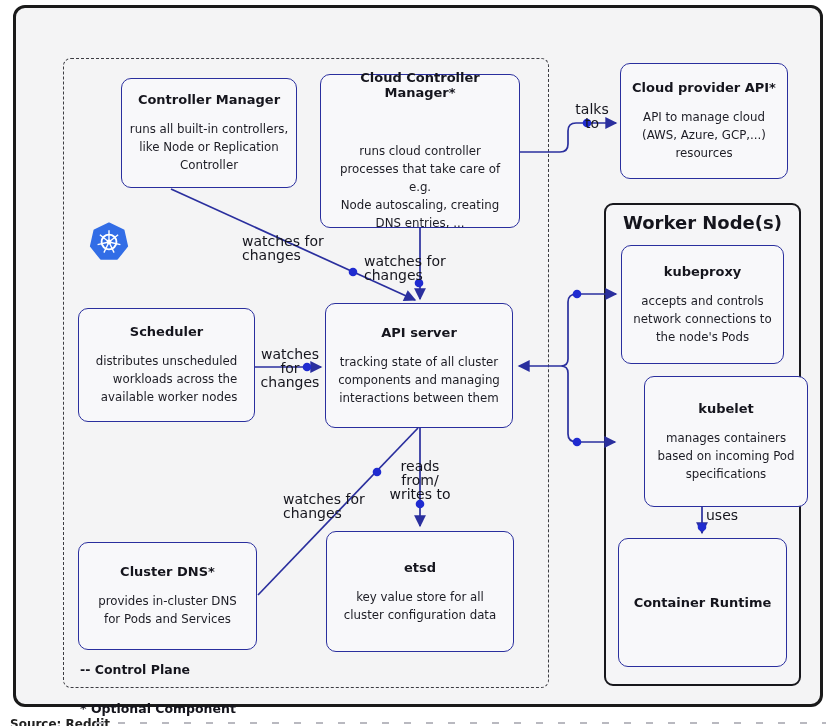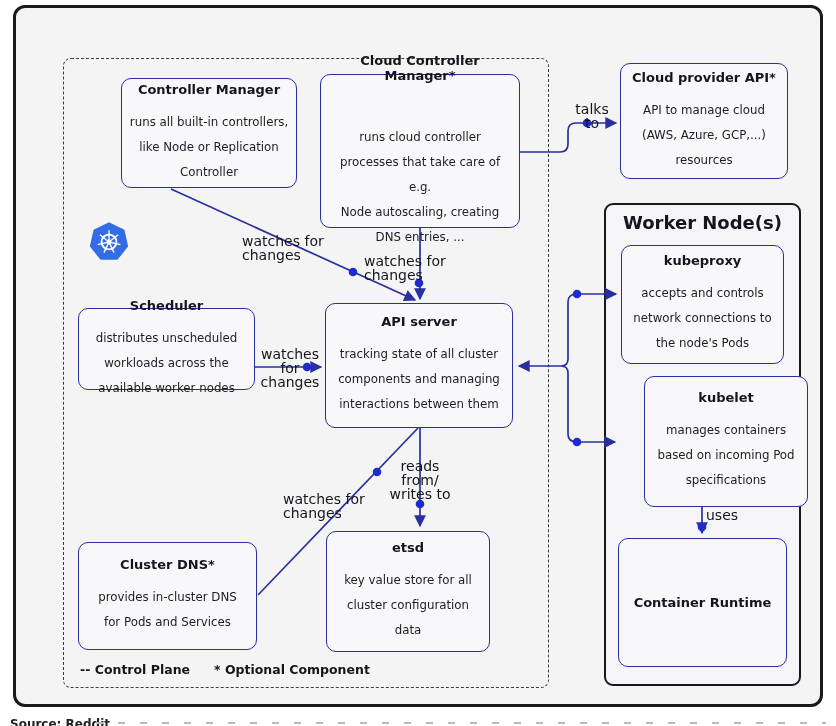--- a/index.html
+++ b/index.html
@@ -24,48 +24,48 @@
     position:absolute; left:604px; top:212px; width:197px; text-align:center;
     font-weight:bold; font-size:18px; color:#15151d;
   }
   .box {
     position:absolute; box-sizing:border-box;
     border:1.8px solid #2a2f9e; border-radius:10px; background:#f8f8fa;
     display:flex; flex-direction:column; align-items:center; justify-content:center;
     gap:13px; text-align:center; padding:6px 6px;
   }
   .box .title { font-weight:bold; font-size:13px; color:#15151d; }
-  .box .body { font-size:11.8px; line-height:25px; white-space:pre-line; color:#1c1c24; }
+  .box .body { font-size:11.8px; line-height:18px; white-space:pre-line; color:#1c1c24; }
 
   .b-cm   { left:81px;  top:78px;  width:176px; height:110px;margin-left:40px; }
   .b-ccm  { left:320px; top:74px;  width:200px; height:154px;gap:42px; }
   .b-cpa  { left:620px; top:63px;  width:168px; height:116px; }
-  .b-sch  { left:78px;  top:308px; width:177px; height:82px; }
+  .b-sch  { left:78px;  top:308px; width:177px; height:114px;text-align:right; }
   .b-api  { left:325px; top:303px; width:188px; height:125px; }
   .b-dns  { left:78px;  top:542px; width:179px; height:108px;border-radius:10px; }
-  .b-etsd { left:326px; top:531px; width:164px; height:121px; }
+  .b-etsd { left:326px; top:531px; width:188px; height:121px; }
   .b-kpx  { left:621px; top:233px; width:163px; height:119px;margin-top:12px; }
   .b-klt  { left:644px; top:376px; width:164px; height:131px; }
   .b-crt  { left:618px; top:538px; width:169px; height:129px; }
 
   .elabel {
     position:absolute; font-size:14px; color:#15151d; white-space:pre-line;
     line-height:14px;
   }
   .el-cm   { left:242px; top:234px; width:115px; }
   .el-ccm  { left:364px; top:254px; width:120px; }
   .el-sch  { left:256px; top:347px; width:68px; text-align:center; }
   .el-talk { left:568px; top:102px; width:48px; text-align:center; }
   .el-rw   { left:381px; top:459px; width:78px; text-align:center; }
   .el-dns  { left:283px; top:492px; width:115px; }
   .el-uses { left:706px; top:508px; width:36px; }
 
   .legend {
     position:absolute; left:80px; top:662px; display:flex; gap:24px;
-    font-weight:bold; font-size:12.5px; color:#15151d;
+    font-weight:bold; font-size:12.5px; color:#15151d;flex-direction:column;
   }
   .caption {
     position:absolute; left:10px; top:717px; font-weight:bold; font-size:12px; color:#222;
   }
   .dash-strip {
     position:absolute; left:96px; top:722px; width:730px; height:2px;
     background:repeating-linear-gradient(90deg,#b9b9c0 0 7px,transparent 7px 22px);
   }
   .k8s-logo { position:absolute; left:88px; top:221px; width:42px; height:42px; }
   svg.wires { position:absolute; left:0; top:0; pointer-events:none; }

